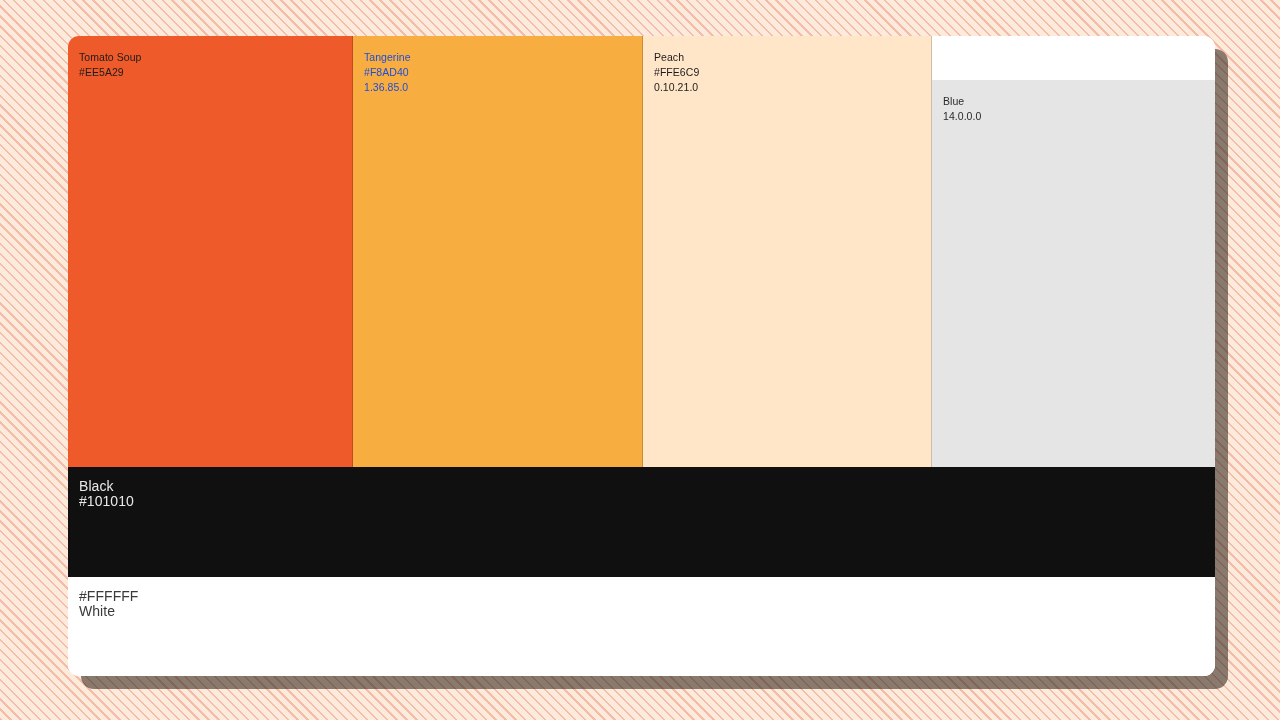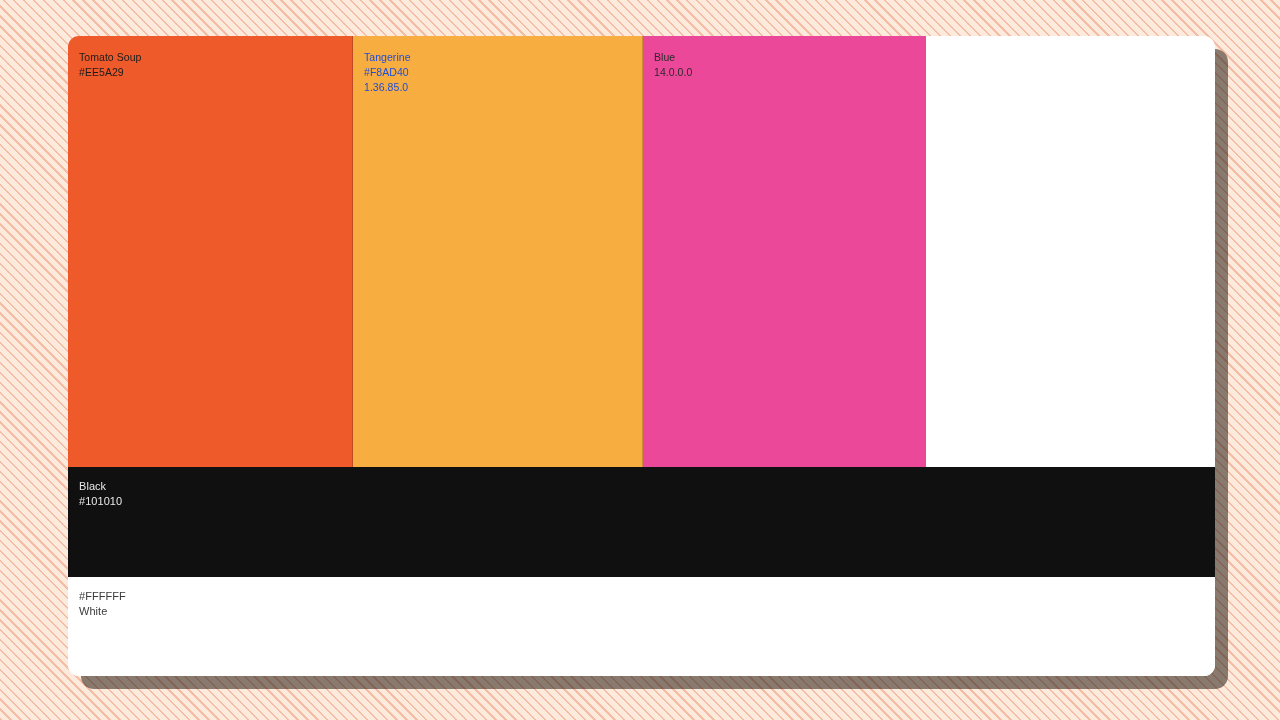--- a/index.html
+++ b/index.html
@@ -78,21 +78,21 @@
   
   .band {
     position:relative;
     width:100%;
     padding:12px 0 0 11px;
   }
   .band-black { flex:0 0 110px; height:110px; }
   .band-white { flex:1 1 auto; }
 
   .band-label {
-    font-size:11px;
+    font-size:14px;
     line-height:15.2px;
     letter-spacing:0.05px;
     white-space:nowrap;
   }
 </style>
 </head>
 <body style="background-color: rgb(252, 235, 220);">
 
 <div id="palette-shadow" style="background: rgba(40, 30, 20, 0.55);"></div>
 
@@ -104,22 +104,27 @@
       <div class="swatch-label">Tomato Soup</div>
       <div class="swatch-label">#EE5A29</div>
     </div>
 
     <div class="swatch sw-1" style="background-color: rgb(248, 173, 64); color: #1d4ed8; flex: 0 0 290px;">
       <div class="swatch-label">Tangerine</div>
       <div class="swatch-label">#F8AD40</div>
       <div class="swatch-label">1.36.85.0</div>
     </div>
 
+    <div class="swatch sw-2" style="background-color: rgb(255, 230, 201); color: rgb(28, 28, 28); flex: 0 0 289px;">
+      <div class="swatch-label">Peach</div>
+      <div class="swatch-label">#FFE6C9</div>
+      <div class="swatch-label">0.10.21.0</div>
+    </div>
 
-    <div class="swatch sw-3" style="background-color: #ec4899; color: rgb(42, 42, 42); flex: 0 0 283px;">
+    <div class="swatch sw-3" style="background-color: #e5e5e5; color: rgb(42, 42, 42); flex: 0 0 283px; margin-top: 44px;">
       <div class="swatch-label">Blue</div>
       <div class="swatch-label">14.0.0.0</div>
     </div>
 
   </div>
 
   <div class="band band-black" style="background-color: rgb(16, 16, 16); color: rgb(232, 232, 232);">
     <div class="band-label">Black</div>
     <div class="band-label">#101010</div>
   </div>

